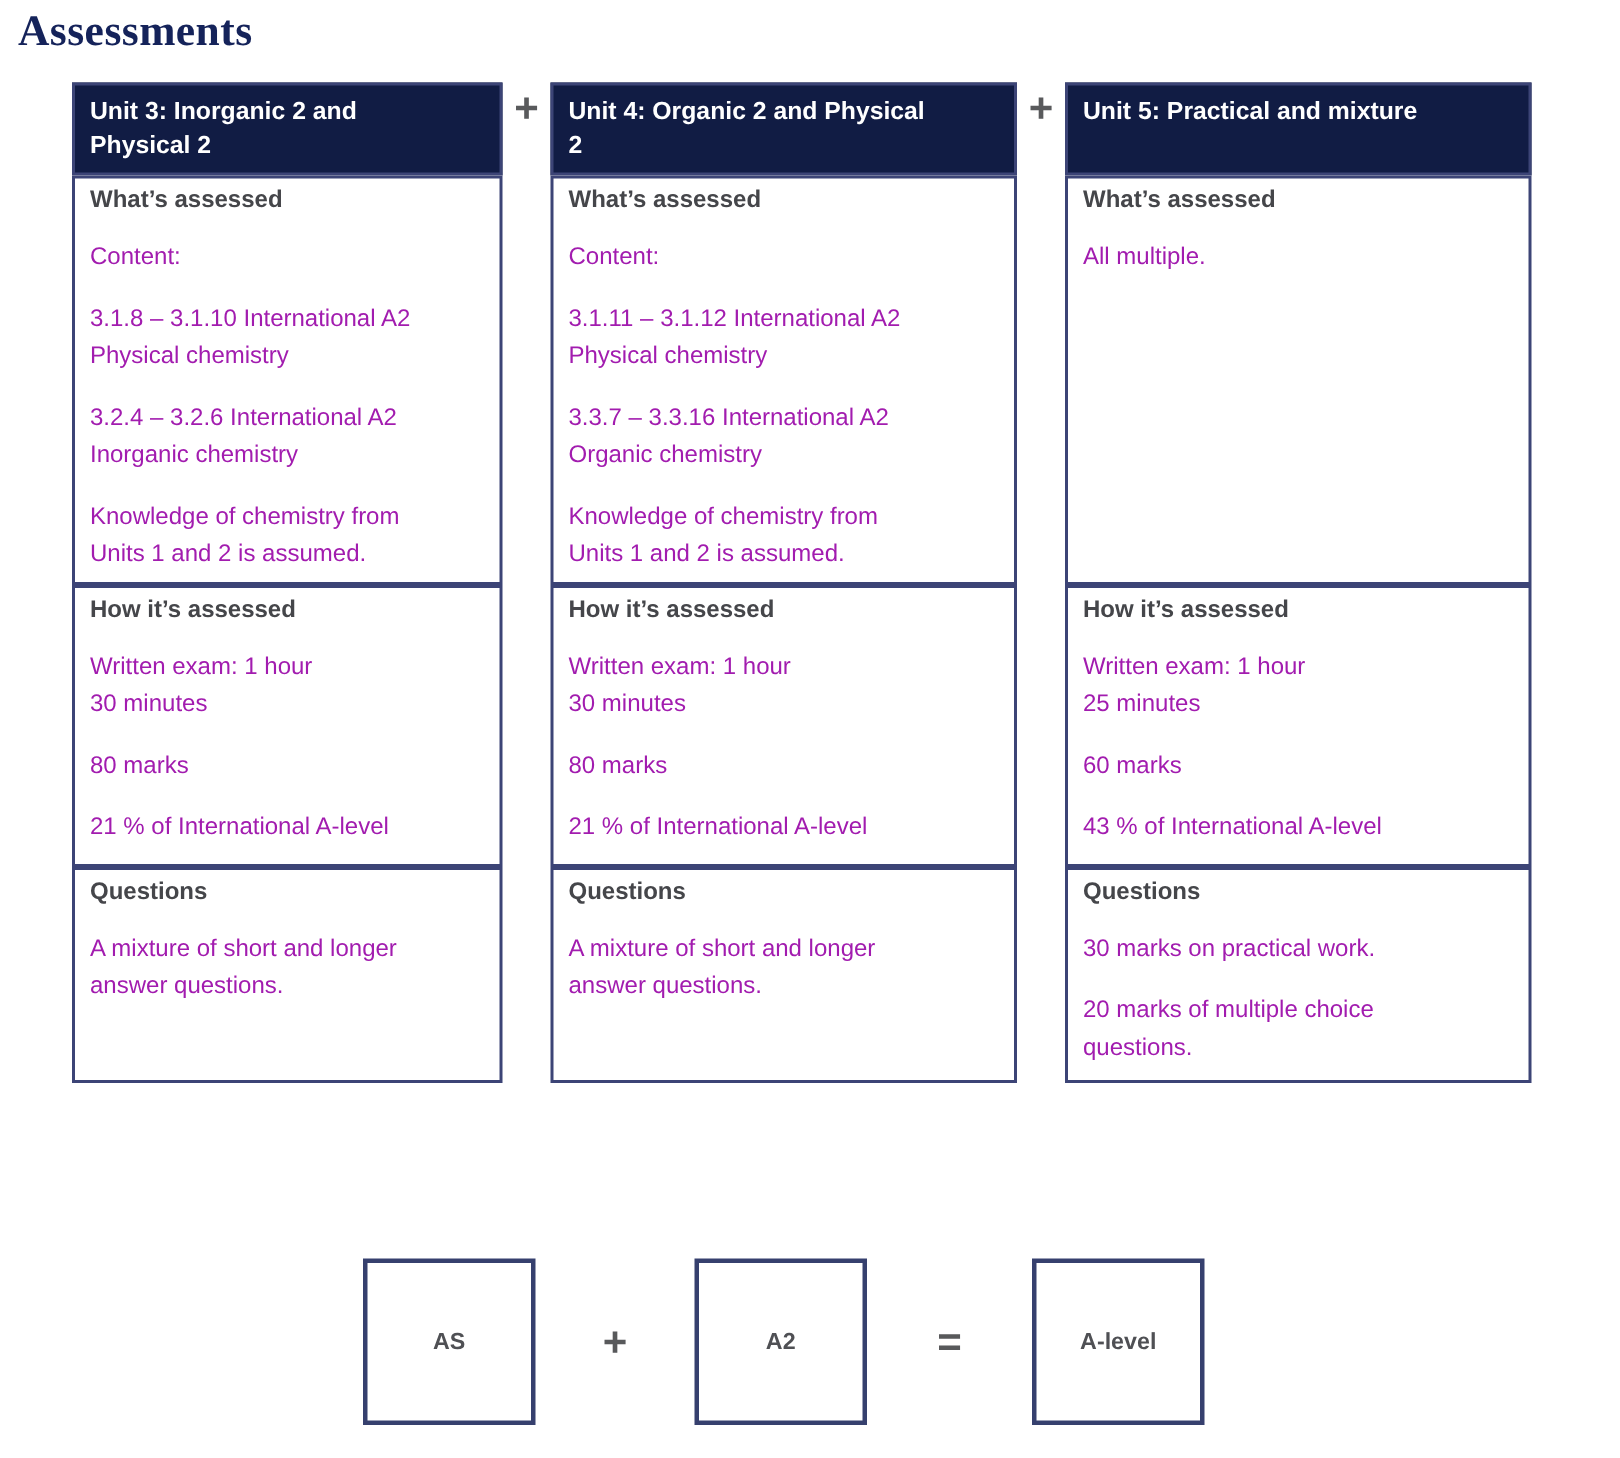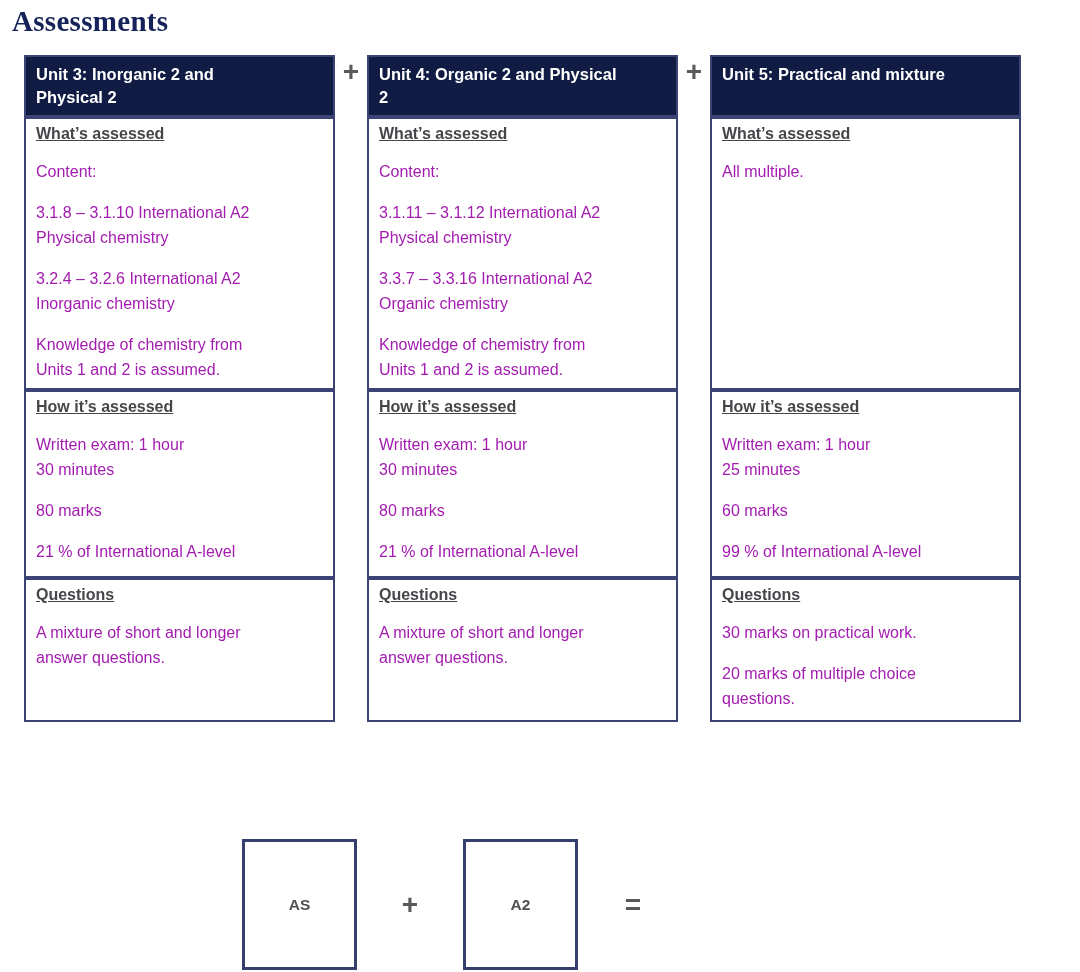--- a/index.html
+++ b/index.html
@@ -23,21 +23,21 @@
     letter-spacing: 0.3px;
   }
   .cards {
     position: absolute;
     left: 24px;
     top: 55px;
     display: grid;
     grid-template-columns: 311px 32px 311px 32px 311px;
     grid-template-rows: 62px 273px 188px 144px;
   }
-  .col1 { grid-column: 1; }
+  .col1 { grid-column: 1; margin-left: 24px; }
   .gcol1 { grid-column: 2; }
   .col2 { grid-column: 3; }
   .gcol2 { grid-column: 4; }
   .col3 { grid-column: 5; }
   .row1 { grid-row: 1; }
   .row2 { grid-row: 2; }
   .row3 { grid-row: 3; }
   .row4 { grid-row: 4; }
   .hdr {
     box-sizing: border-box;
@@ -55,21 +55,20 @@
     background: #ffffff;
     border: 2px solid #3c4476;
     padding: 0 12px 6px 10px;
     overflow: hidden;
   }
   .sec h4 {
     margin: 6px 0 0;
     font-size: 16px;
     line-height: 18px;
     color: #45464a;
-    text-decoration: underline;
   }
   .sec p {
     margin: 16px 0 0;
     font-size: 16px;
     line-height: 25px;
     color: #a21caf;
     white-space: pre-line;
   }
   .gap-op {
     display: flex;
@@ -84,21 +83,21 @@
   .formula {
     position: absolute;
     left: 242px;
     top: 839px;
     display: flex;
     align-items: stretch;
   }
   .fbox {
     box-sizing: border-box;
     width: 115px;
-    height: 131px;
+    height: 111px;
     background: #ffffff;
     border: 3px solid #36406e;
     display: flex;
     align-items: center;
     justify-content: center;
     font-weight: bold;
     font-size: 15.5px;
     color: #4f5054;
   }
   .fop {
@@ -178,31 +177,32 @@
     <div class="hdr col3 row1">Unit 5: Practical and mixture</div>
     <div class="sec col3 row2">
       <h4>What’s assessed</h4>
       <p>All multiple.</p>
     </div>
     <div class="sec col3 row3">
       <h4>How it’s assessed</h4>
       <p>Written exam: 1 hour
 25 minutes</p>
       <p>60 marks</p>
-      <p>99 % of International A-level</p>
+      <p>43 % of International A-level</p>
     </div>
     <div class="sec col3 row4">
       <h4>Questions</h4>
       <p>30 marks on practical work.</p>
       <p>20 marks of multiple choice
 questions.</p>
     </div>
 
   </div>
 
   <div class="formula">
     <div class="fbox">AS</div>
     <div class="fop fop-plus">+</div>
     <div class="fbox">A2</div>
     <div class="fop fop-equals">=</div>
+    <div class="fbox">A-level</div>
   </div>
 
 </div>
 
 </body></html>

